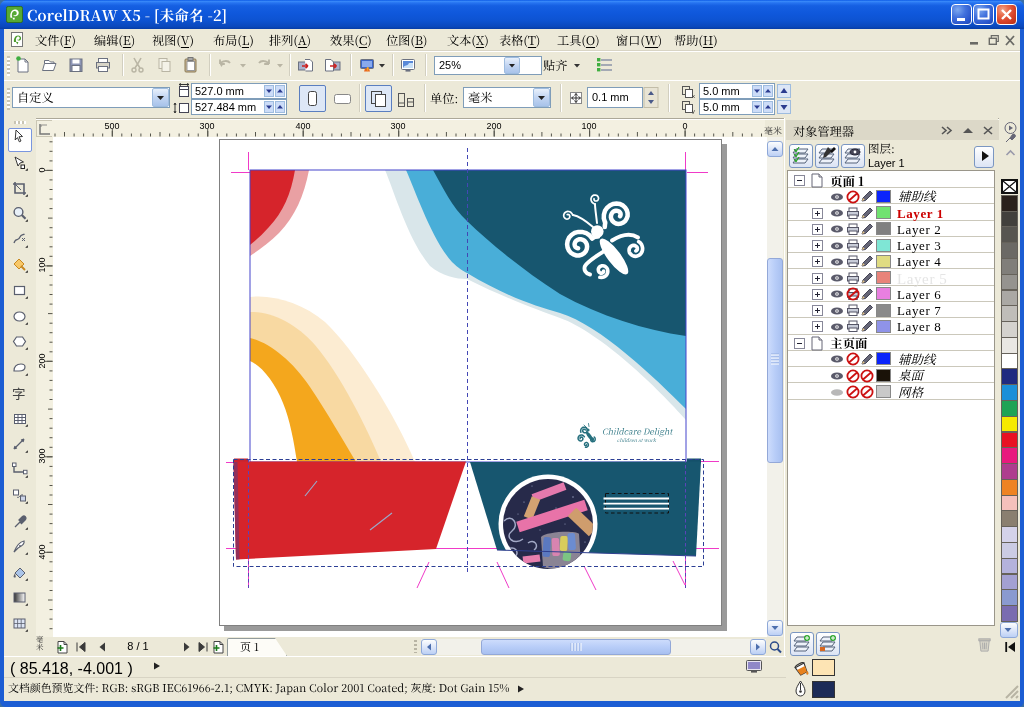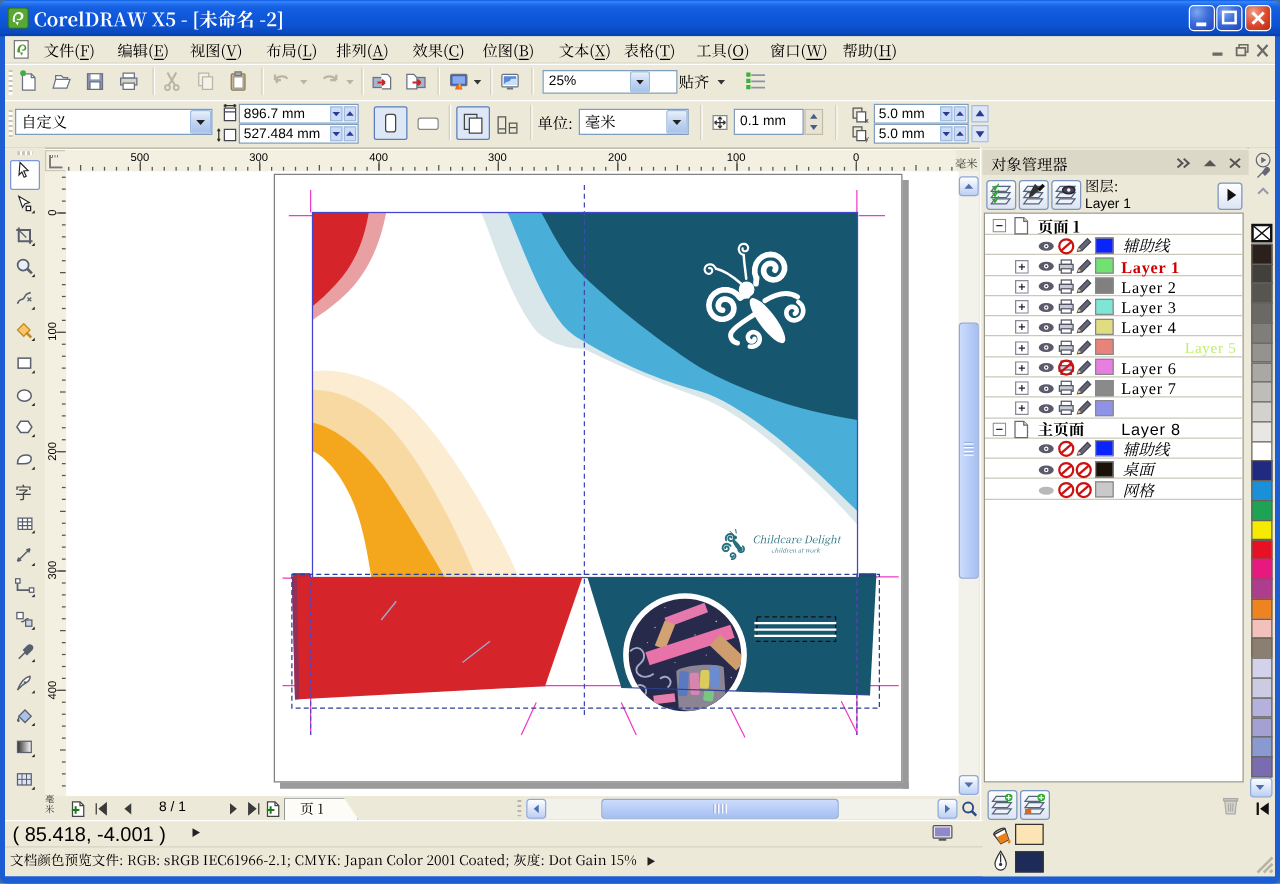--- a/index.html
+++ b/index.html
@@ -214,21 +214,21 @@
       <path d="M4,7 L11,7 L7.5,11 Z" fill="#222"></path>
     </svg>
   </div>
 <svg class="abs" style="left:172px;top:83px" width="18" height="32" viewBox="0 0 18 32">
 <rect x="7.5" y="3.5" width="9" height="10" fill="#fff" stroke="#445"></rect>
     <path d="M7.5,6.5 L16.5,6.5" stroke="#445"></path>
     <path d="M7,1.5 L17,1.5 M7,1.5 L9,0.5 M7,1.5 L9,2.5 M17,1.5 L15,0.5 M17,1.5 L15,2.5" stroke="#333"></path>
 <rect x="7.5" y="20.5" width="9" height="9" fill="#fff" stroke="#445"></rect>
     <path d="M3,20 L3,30 M3,20 L2,22 M3,20 L4,22 M3,30 L2,28 M3,30 L4,28" stroke="#333"></path>
   </svg>
-<div class="fld" style="left:191px;top:83px;width:96px;height:16px;padding:1px 3px">896.7 mm</div>
+<div class="fld" style="left:191px;top:83px;width:96px;height:16px;padding:1px 3px">527.0 mm</div>
 <div class="fld" style="left:191px;top:99px;width:96px;height:16px;padding:1px 3px">527.484 mm</div>
 <div class="abs" style="left:264px;top:85px;width:10px;height:12px;background:#ccdcf8;border:1px solid #9ebcdf">
     <svg width="8" height="10" viewBox="0 0 8 10">
       <path d="M1,3.5 L7,3.5 L4,7 Z" fill="#2b3b8f"></path>
     </svg>
   </div>
 <div class="abs" style="left:275px;top:85px;width:10px;height:12px;background:#ccdcf8;border:1px solid #9ebcdf">
     <svg width="8" height="10" viewBox="0 0 8 10">
       <path d="M1,6.5 L7,6.5 L4,3 Z" fill="#2b3b8f"></path>
     </svg>
@@ -1002,21 +1002,21 @@
 <svg class="abs" style="left:846px;top:271px" width="14" height="14" viewBox="0 0 14 14">
     <rect x="3" y="2" width="8" height="3.5" fill="#fff" stroke="#556"></rect>
     <rect x="1.5" y="5.5" width="11" height="4.5" fill="#c8ccd8" stroke="#556"></rect>
     <rect x="3" y="9" width="8" height="3.5" fill="#fff" stroke="#556"></rect>
   </svg>
 <svg class="abs" style="left:860px;top:271px" width="14" height="14" viewBox="0 0 14 14">
     <path d="M2,12 L3,9 L10,2 L12.5,4.5 L5.5,11.5 Z" fill="#667" stroke="#445"></path>
     <path d="M2,12 L3,9 L4.8,10.8 Z" fill="#e8c888"></path>
   </svg>
 <div class="abs" style="left:876px;top:271px;width:15px;height:13px;background:#e8837a;border:1px solid #888"></div>
-<div class="abs" style="left:948px;top:271px;font-family:'Liberation Serif',serif;font-size:12px;letter-spacing:0.6px;color:#bef264">Layer 5</div>
+<div class="abs" style="left:897px;top:271px;font-family:'Liberation Serif',serif;font-size:15px;letter-spacing:0.6px;color:#e5e5e5">Layer 5</div>
 <div class="abs" style="left:788px;top:301px;width:206px;height:1px;background:#cbc8bb"></div>
 <svg class="abs" style="left:812px;top:289px" width="11" height="11" viewBox="0 0 11 11">
     <rect x="0.5" y="0.5" width="10" height="10" fill="#fff" stroke="#889"></rect>
     <path d="M3,5.5 L8,5.5 M5.5,3 L5.5,8" stroke="#223"></path>
   </svg>
 <svg class="abs" style="left:830px;top:287px" width="14" height="14" viewBox="0 0 14 14">
     <ellipse cx="7" cy="7" rx="6" ry="3.6" fill="#5a5a6a"></ellipse>
     <circle cx="7" cy="7" r="1.8" fill="#fff"></circle>
     <circle cx="7" cy="7" r="0.8" fill="#334"></circle>
   </svg>
@@ -1074,21 +1074,21 @@
 <svg class="abs" style="left:846px;top:319px" width="14" height="14" viewBox="0 0 14 14">
     <rect x="3" y="2" width="8" height="3.5" fill="#fff" stroke="#556"></rect>
     <rect x="1.5" y="5.5" width="11" height="4.5" fill="#c8ccd8" stroke="#556"></rect>
     <rect x="3" y="9" width="8" height="3.5" fill="#fff" stroke="#556"></rect>
   </svg>
 <svg class="abs" style="left:860px;top:319px" width="14" height="14" viewBox="0 0 14 14">
     <path d="M2,12 L3,9 L10,2 L12.5,4.5 L5.5,11.5 Z" fill="#667" stroke="#445"></path>
     <path d="M2,12 L3,9 L4.8,10.8 Z" fill="#e8c888"></path>
   </svg>
 <div class="abs" style="left:876px;top:320px;width:15px;height:13px;background:#8f93e8;border:1px solid #888"></div>
-<div class="abs" style="left:897px;top:336px;font-family:Liberation Sans, sans-serif;font-size:13px;letter-spacing:0.6px;color:#000">Layer 8</div>
+<div class="abs" style="left:897px;top:319px;font-family:Liberation Serif, serif;font-size:13px;letter-spacing:0.6px;color:#000">Layer 8</div>
 <div class="abs" style="left:788px;top:350px;width:206px;height:1px;background:#cbc8bb"></div>
 <svg class="abs" style="left:794px;top:338px" width="11" height="11" viewBox="0 0 11 11">
     <rect x="0.5" y="0.5" width="10" height="10" fill="#fff" stroke="#889"></rect>
     <path d="M3,5.5 L8,5.5" stroke="#223"></path>
   </svg>
 <svg class="abs" style="left:810px;top:336px" width="14" height="15" viewBox="0 0 14 15">
     <path d="M2,1 L9,1 L12,4 L12,14 L2,14 Z" fill="#fff" stroke="#667"></path>
     <path d="M9,1 L9,4 L12,4" fill="#ddd" stroke="#667"></path>
   </svg>
 <svg style="position:absolute;left:830px;top:348.2px;overflow:visible" width="1" height="1">

